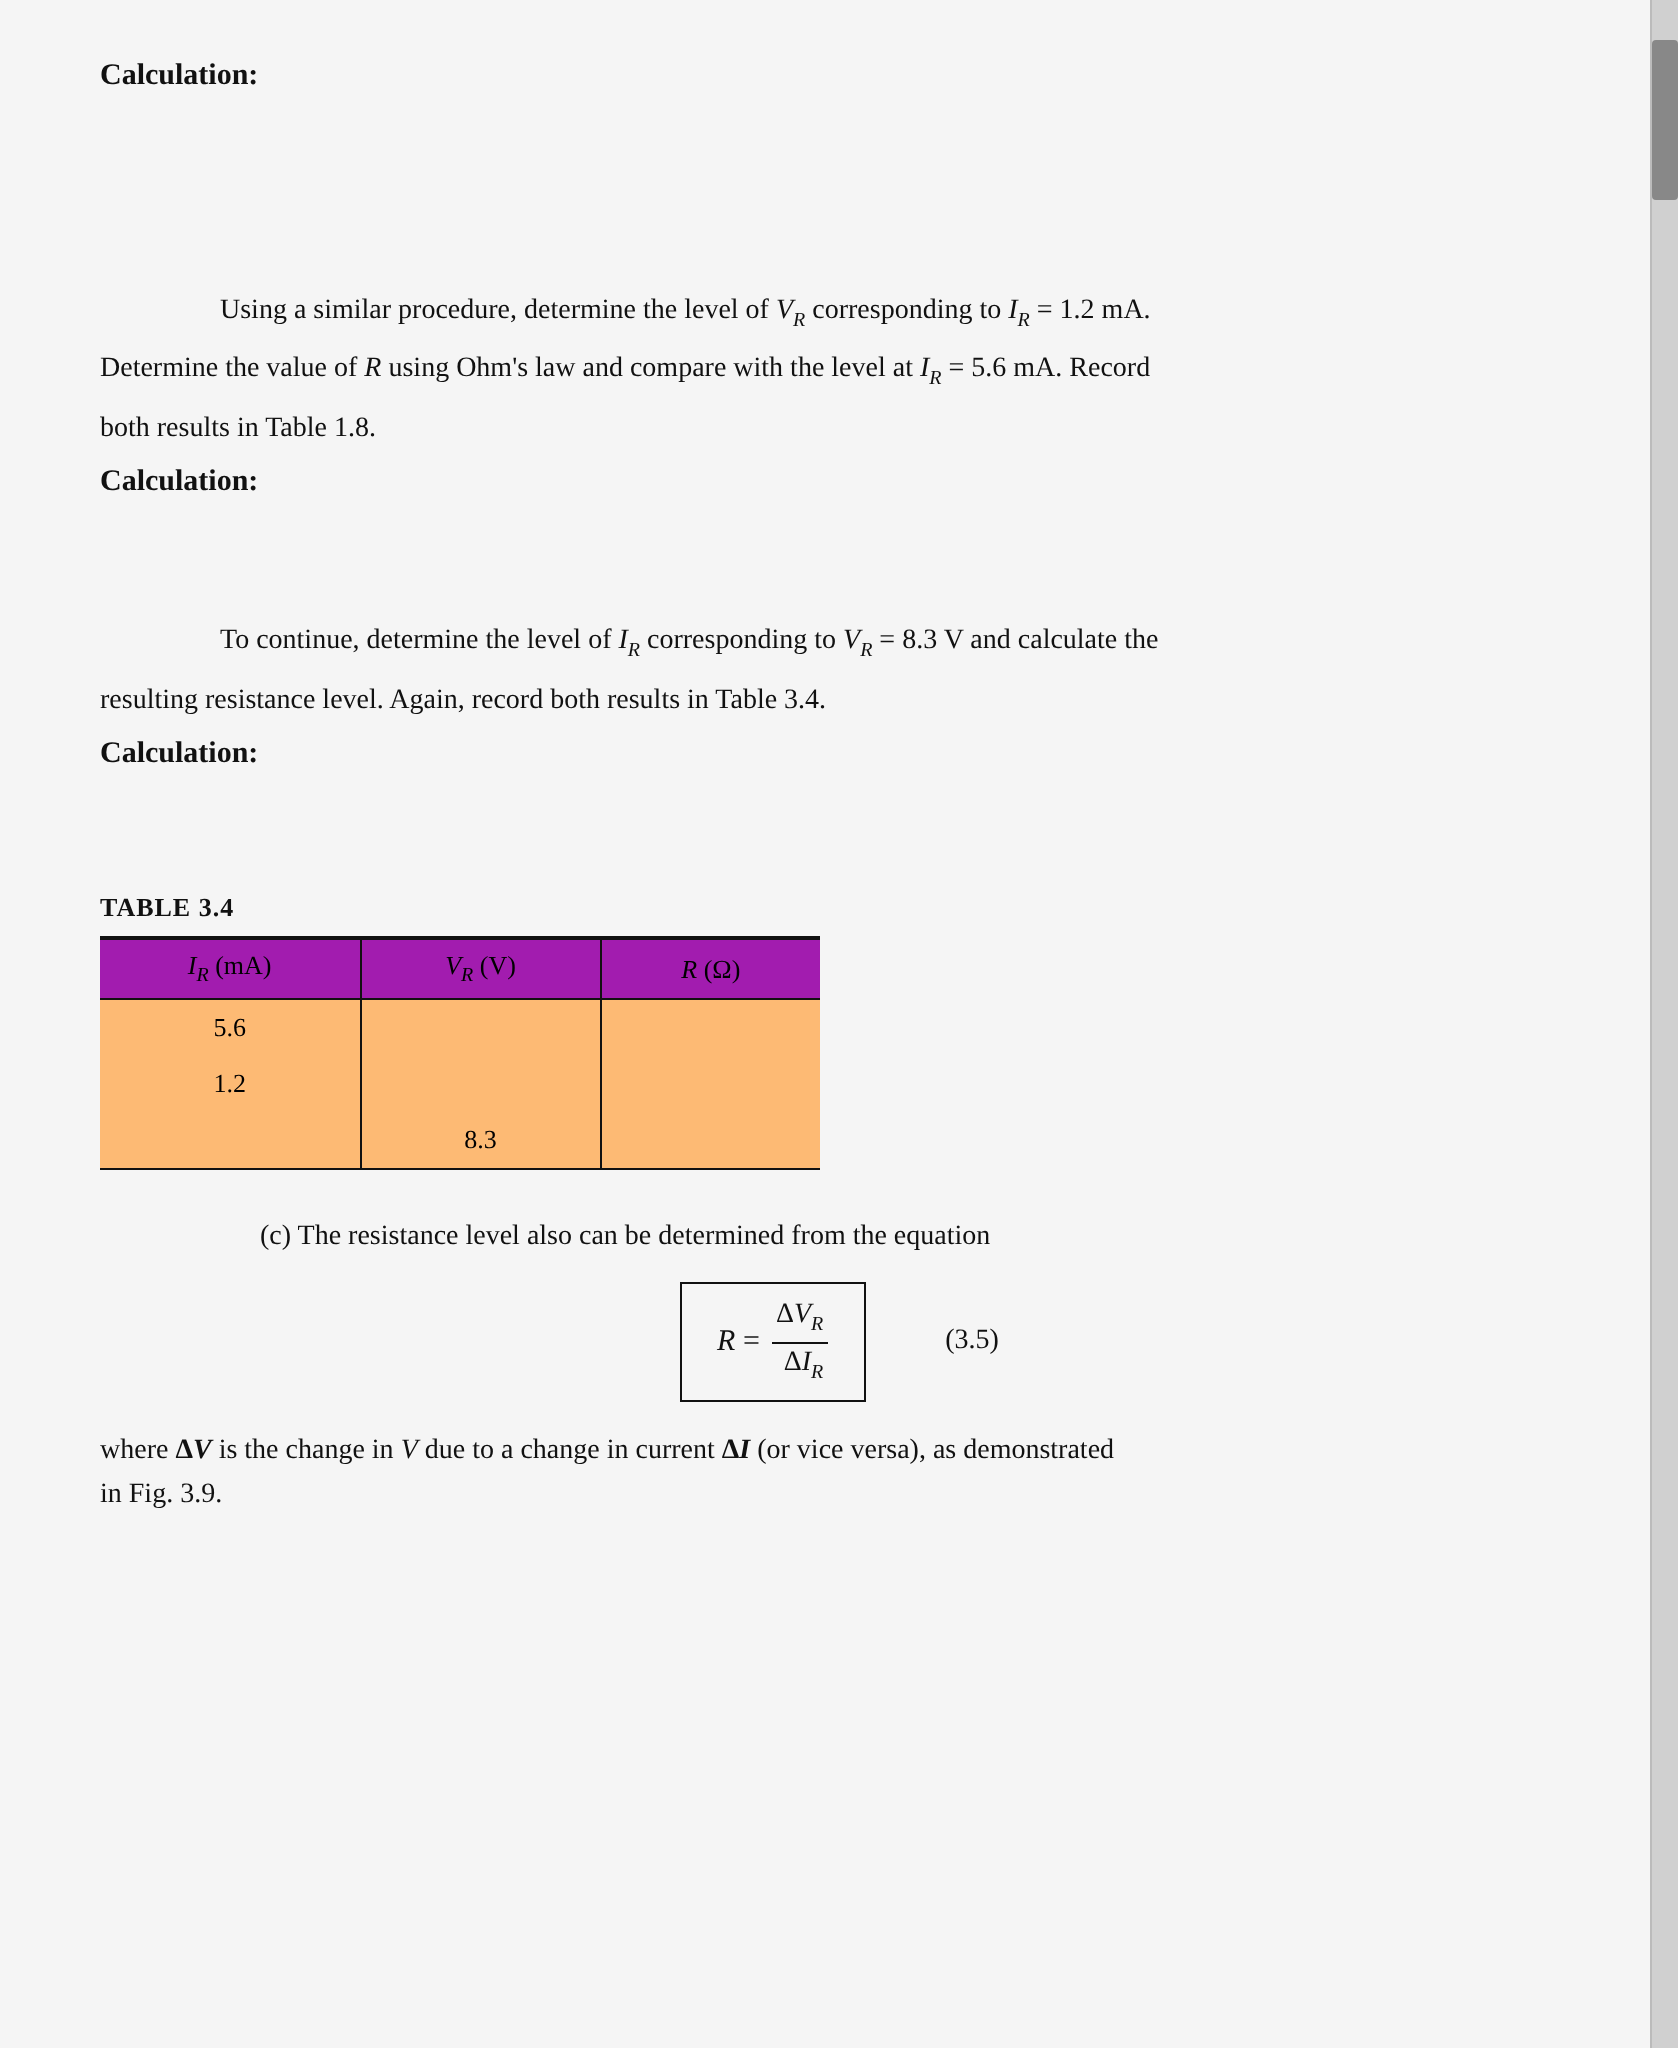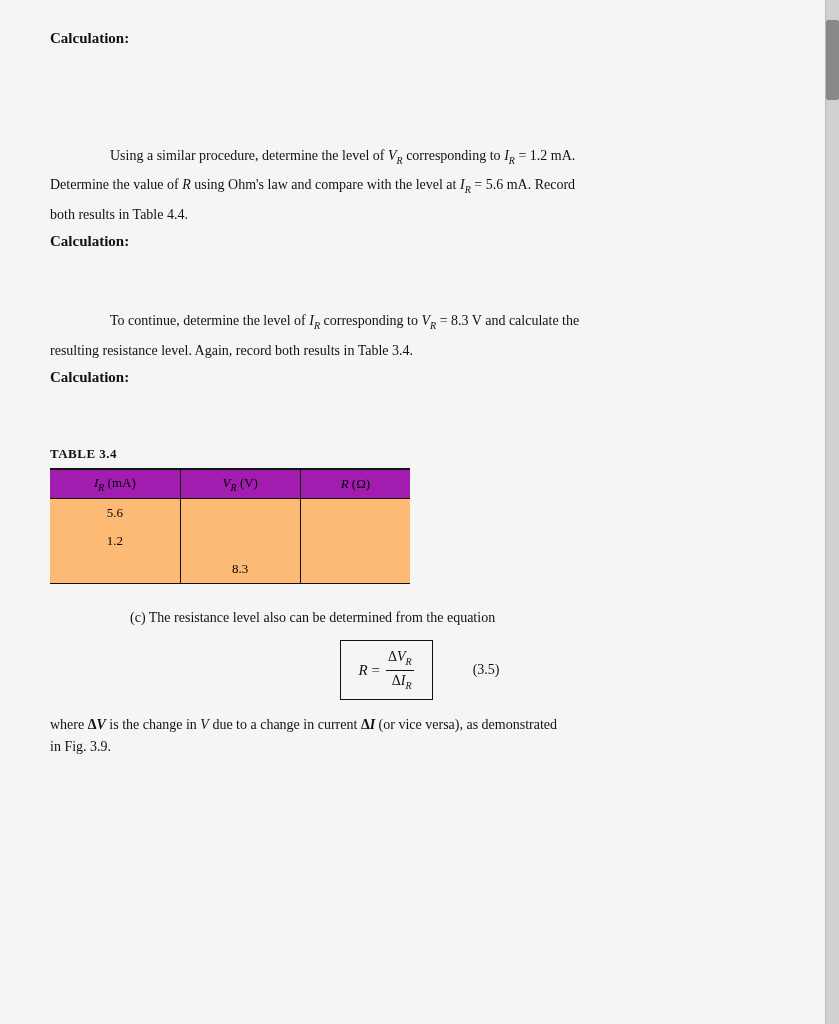--- a/index.html
+++ b/index.html
@@ -206,21 +206,21 @@
   </div>
 
   <div style="height: 90px;"></div>
 
   <div class="body-text">
     <span style="display:inline-block; width:60px;"></span>Using a similar procedure, determine the level of <i>V</i><sub><i>R</i></sub> corresponding to <i>I</i><sub><i>R</i></sub> = 1.2 mA.
   </div>
   <div class="body-text">
     Determine the value of <i>R</i> using Ohm's law and compare with the level at <i>I</i><sub><i>R</i></sub> = 5.6 mA. Record
   </div>
-  <div class="body-text">both results in Table 4.4.</div>
+  <div class="body-text">both results in Table 1.8.</div>
 
   <div class="calculation-block">
     <div class="calculation-heading">Calculation:</div>
   </div>
 
   <div class="body-text">
     <span style="display:inline-block; width:60px;"></span>To continue, determine the level of <i>I</i><sub><i>R</i></sub> corresponding to <i>V</i><sub><i>R</i></sub> = 8.3 V and calculate the
   </div>
   <div class="body-text">resulting resistance level. Again, record both results in Table 3.4.</div>
 

